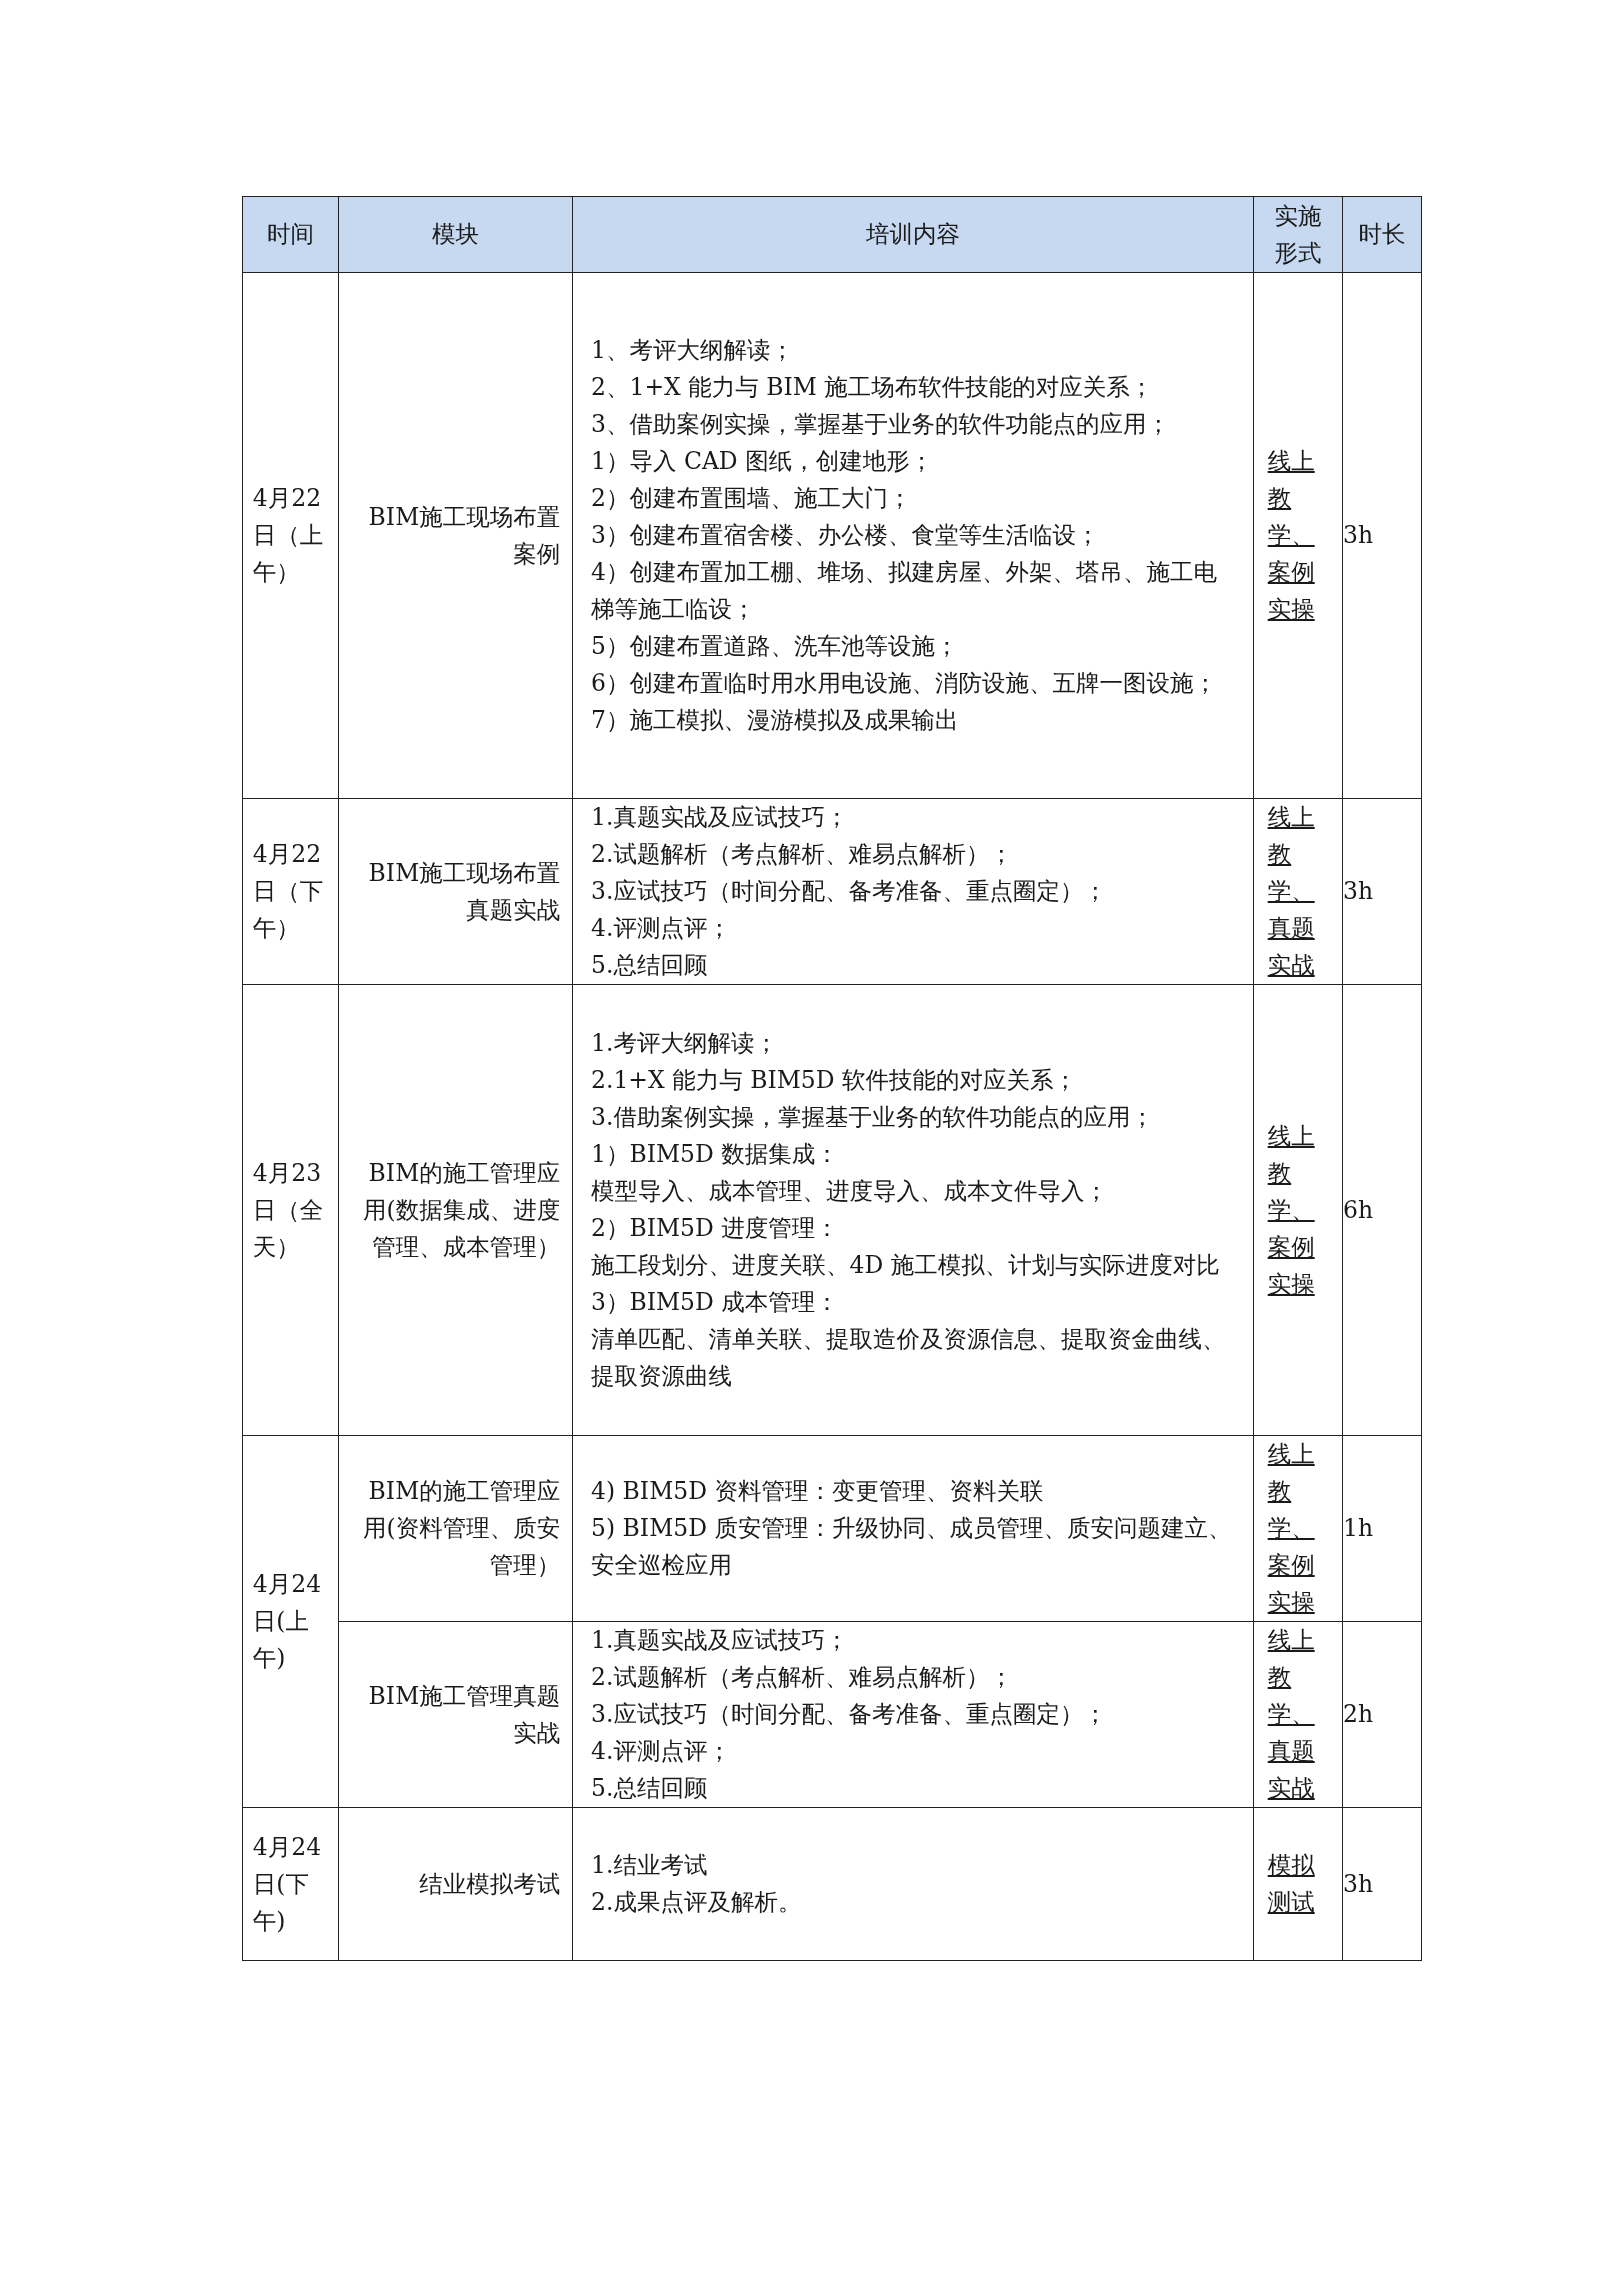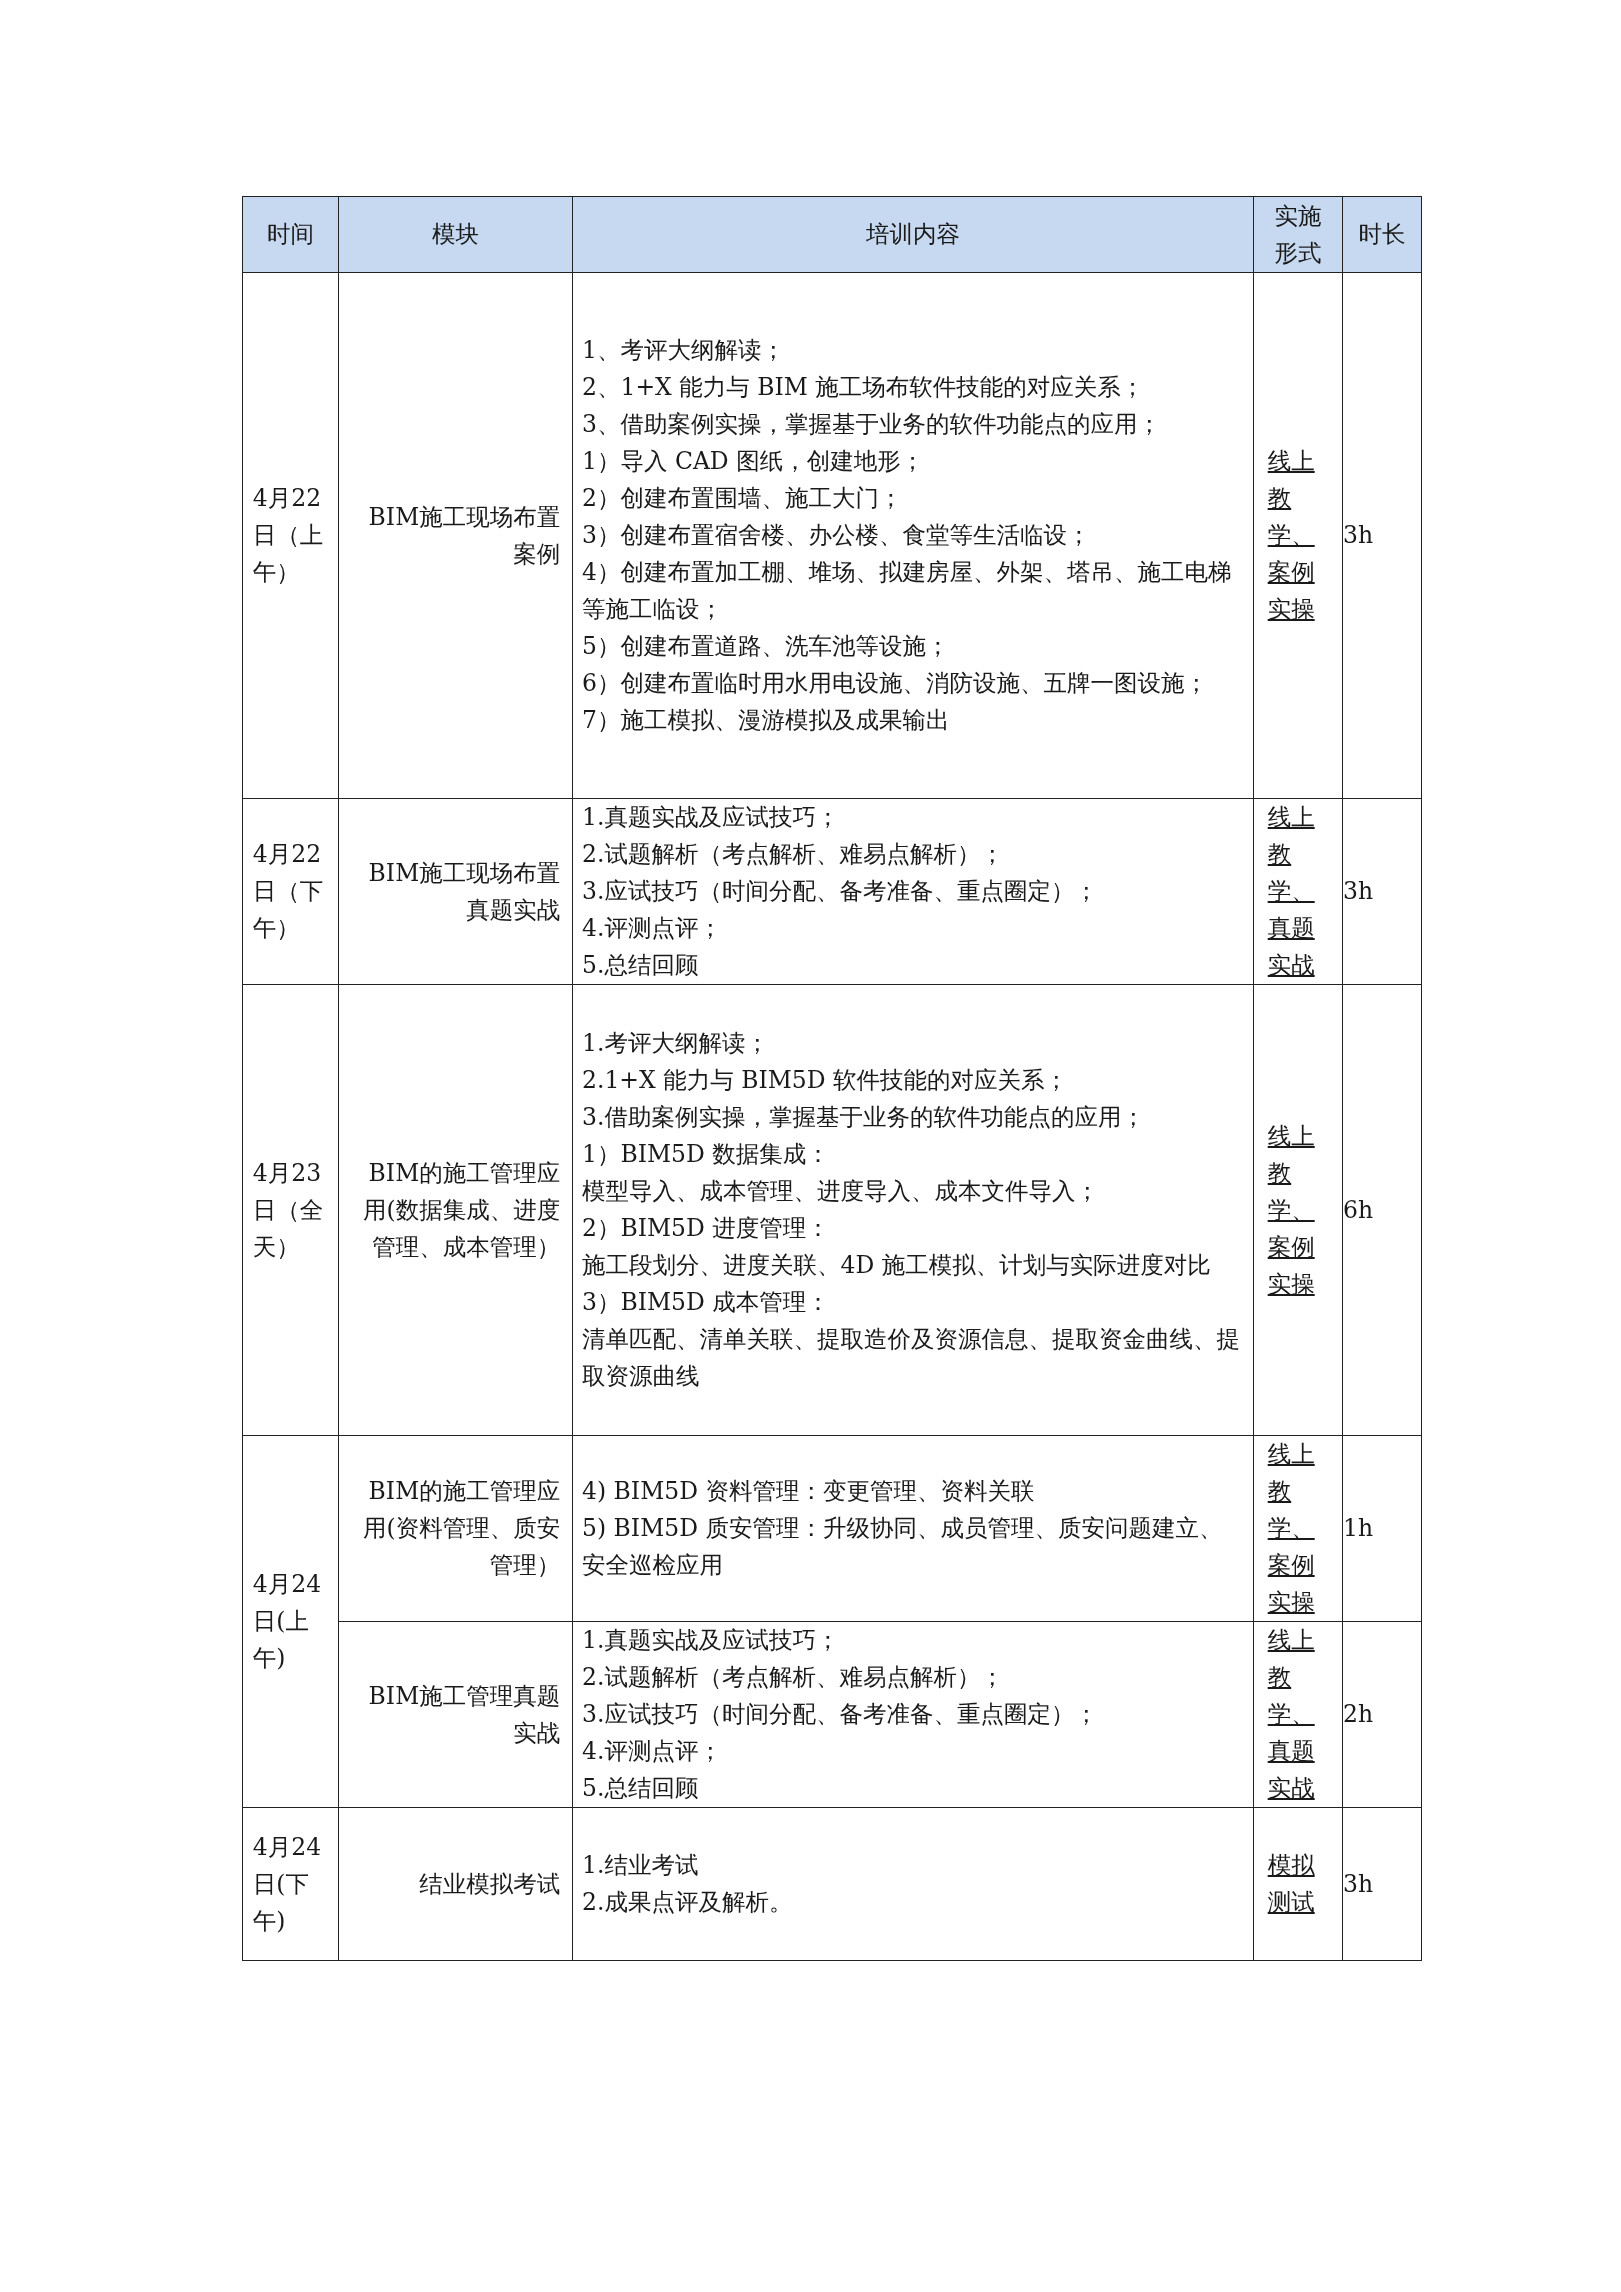--- a/index.html
+++ b/index.html
@@ -5,21 +5,21 @@
   html, body { margin:0; padding:0; background:#ffffff; }
   body { width:1621px; height:2293px; position:relative; overflow:hidden;
          font-family:"DejaVu Serif","Liberation Serif",serif; color:#1a1a1a; }
   table.schedule { position:absolute; left:242px; top:196px; border-collapse:collapse;
          table-layout:fixed; width:1180px; }
   table.schedule td, table.schedule th { border:1.5px solid #222; padding:0; vertical-align:middle;
          font-size:23.5px; line-height:37px; font-weight:normal; }
   th { background:#C6D9F1; text-align:center; }
   .c-time { padding:0 9.8px !important; }
   .c-module { text-align:right; padding:0 11.8px !important; }
-  .c-content { text-align:left; padding:0 9px !important; }
+  .c-content { text-align:left; padding:0 18px !important; }
   .c-form { text-align:left; padding:0 9.8px 0 13.7px !important;text-decoration:underline; }
   .c-dur { text-align:left; }
   .line { display:block; white-space:pre-wrap; }
   .hdr-narrow { padding:0 13.7px !important; }
 </style>
 </head>
 <body>
 
 <table class="schedule">
   <colgroup>

